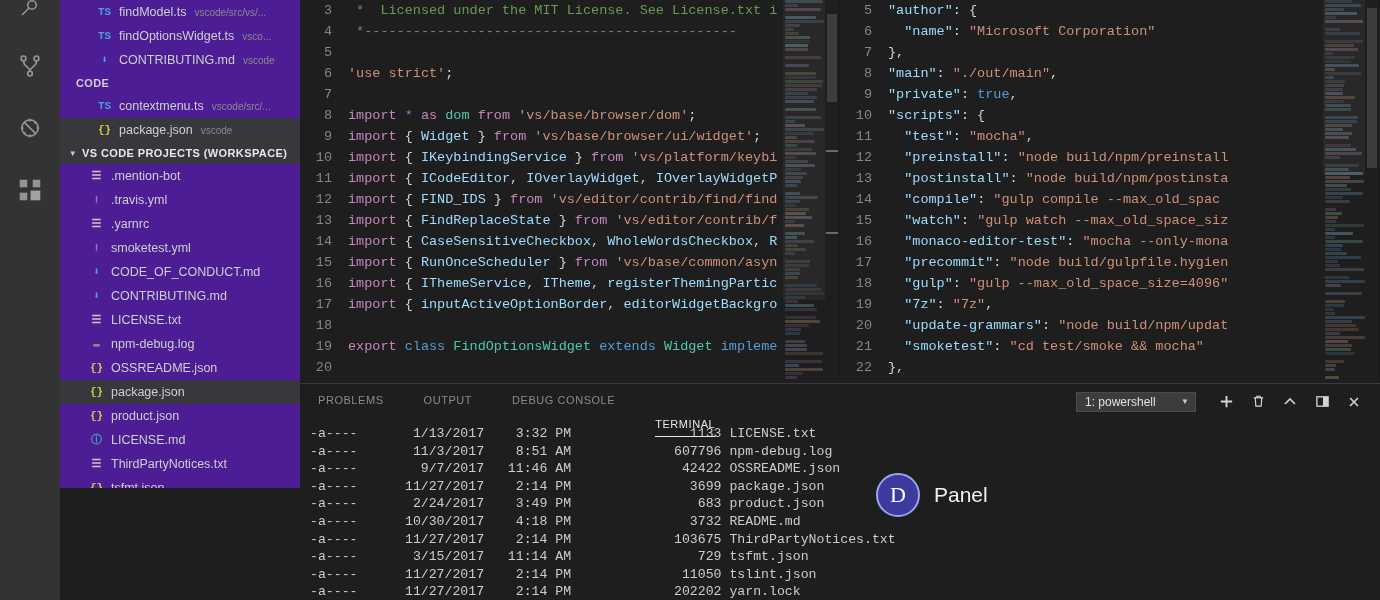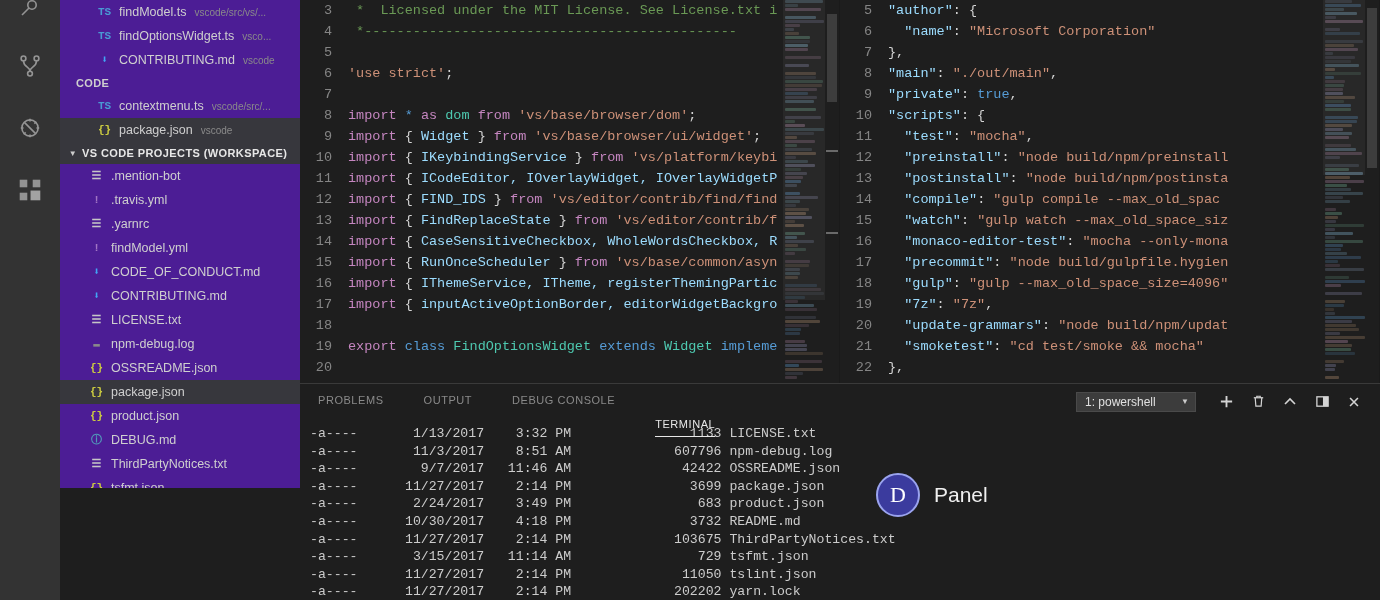--- a/index.html
+++ b/index.html
@@ -259,21 +259,21 @@
         <div class="tree-row indent1">
           <span class="ficon ic-yml">!</span>
           <span class="fname">.travis.yml</span>
         </div>
         <div class="tree-row indent1">
           <span class="ficon ic-txt">☰</span>
           <span class="fname">.yarnrc</span>
         </div>
         <div class="tree-row indent1">
           <span class="ficon ic-yml">!</span>
-          <span class="fname">findModel.yml</span>
+          <span class="fname">smoketest.yml</span>
         </div>
         <div class="tree-row indent1">
           <span class="ficon ic-md">⬇</span>
           <span class="fname">CODE_OF_CONDUCT.md</span>
         </div>
         <div class="tree-row indent1">
           <span class="ficon ic-md">⬇</span>
           <span class="fname">CONTRIBUTING.md</span>
         </div>
         <div class="tree-row indent1">
@@ -291,21 +291,21 @@
         <div class="tree-row indent1 selected">
           <span class="ficon ic-json">{}</span>
           <span class="fname">package.json</span>
         </div>
         <div class="tree-row indent1">
           <span class="ficon ic-json">{}</span>
           <span class="fname">product.json</span>
         </div>
         <div class="tree-row indent1">
           <span class="ficon ic-info">ⓘ</span>
-          <span class="fname">DEBUG.md</span>
+          <span class="fname">LICENSE.md</span>
         </div>
         <div class="tree-row indent1">
           <span class="ficon ic-txt">☰</span>
           <span class="fname">ThirdPartyNotices.txt</span>
         </div>
         <div class="tree-row indent1">
           <span class="ficon ic-json">{}</span>
           <span class="fname">tsfmt.json</span>
         </div>
         <div class="tree-row indent1">

